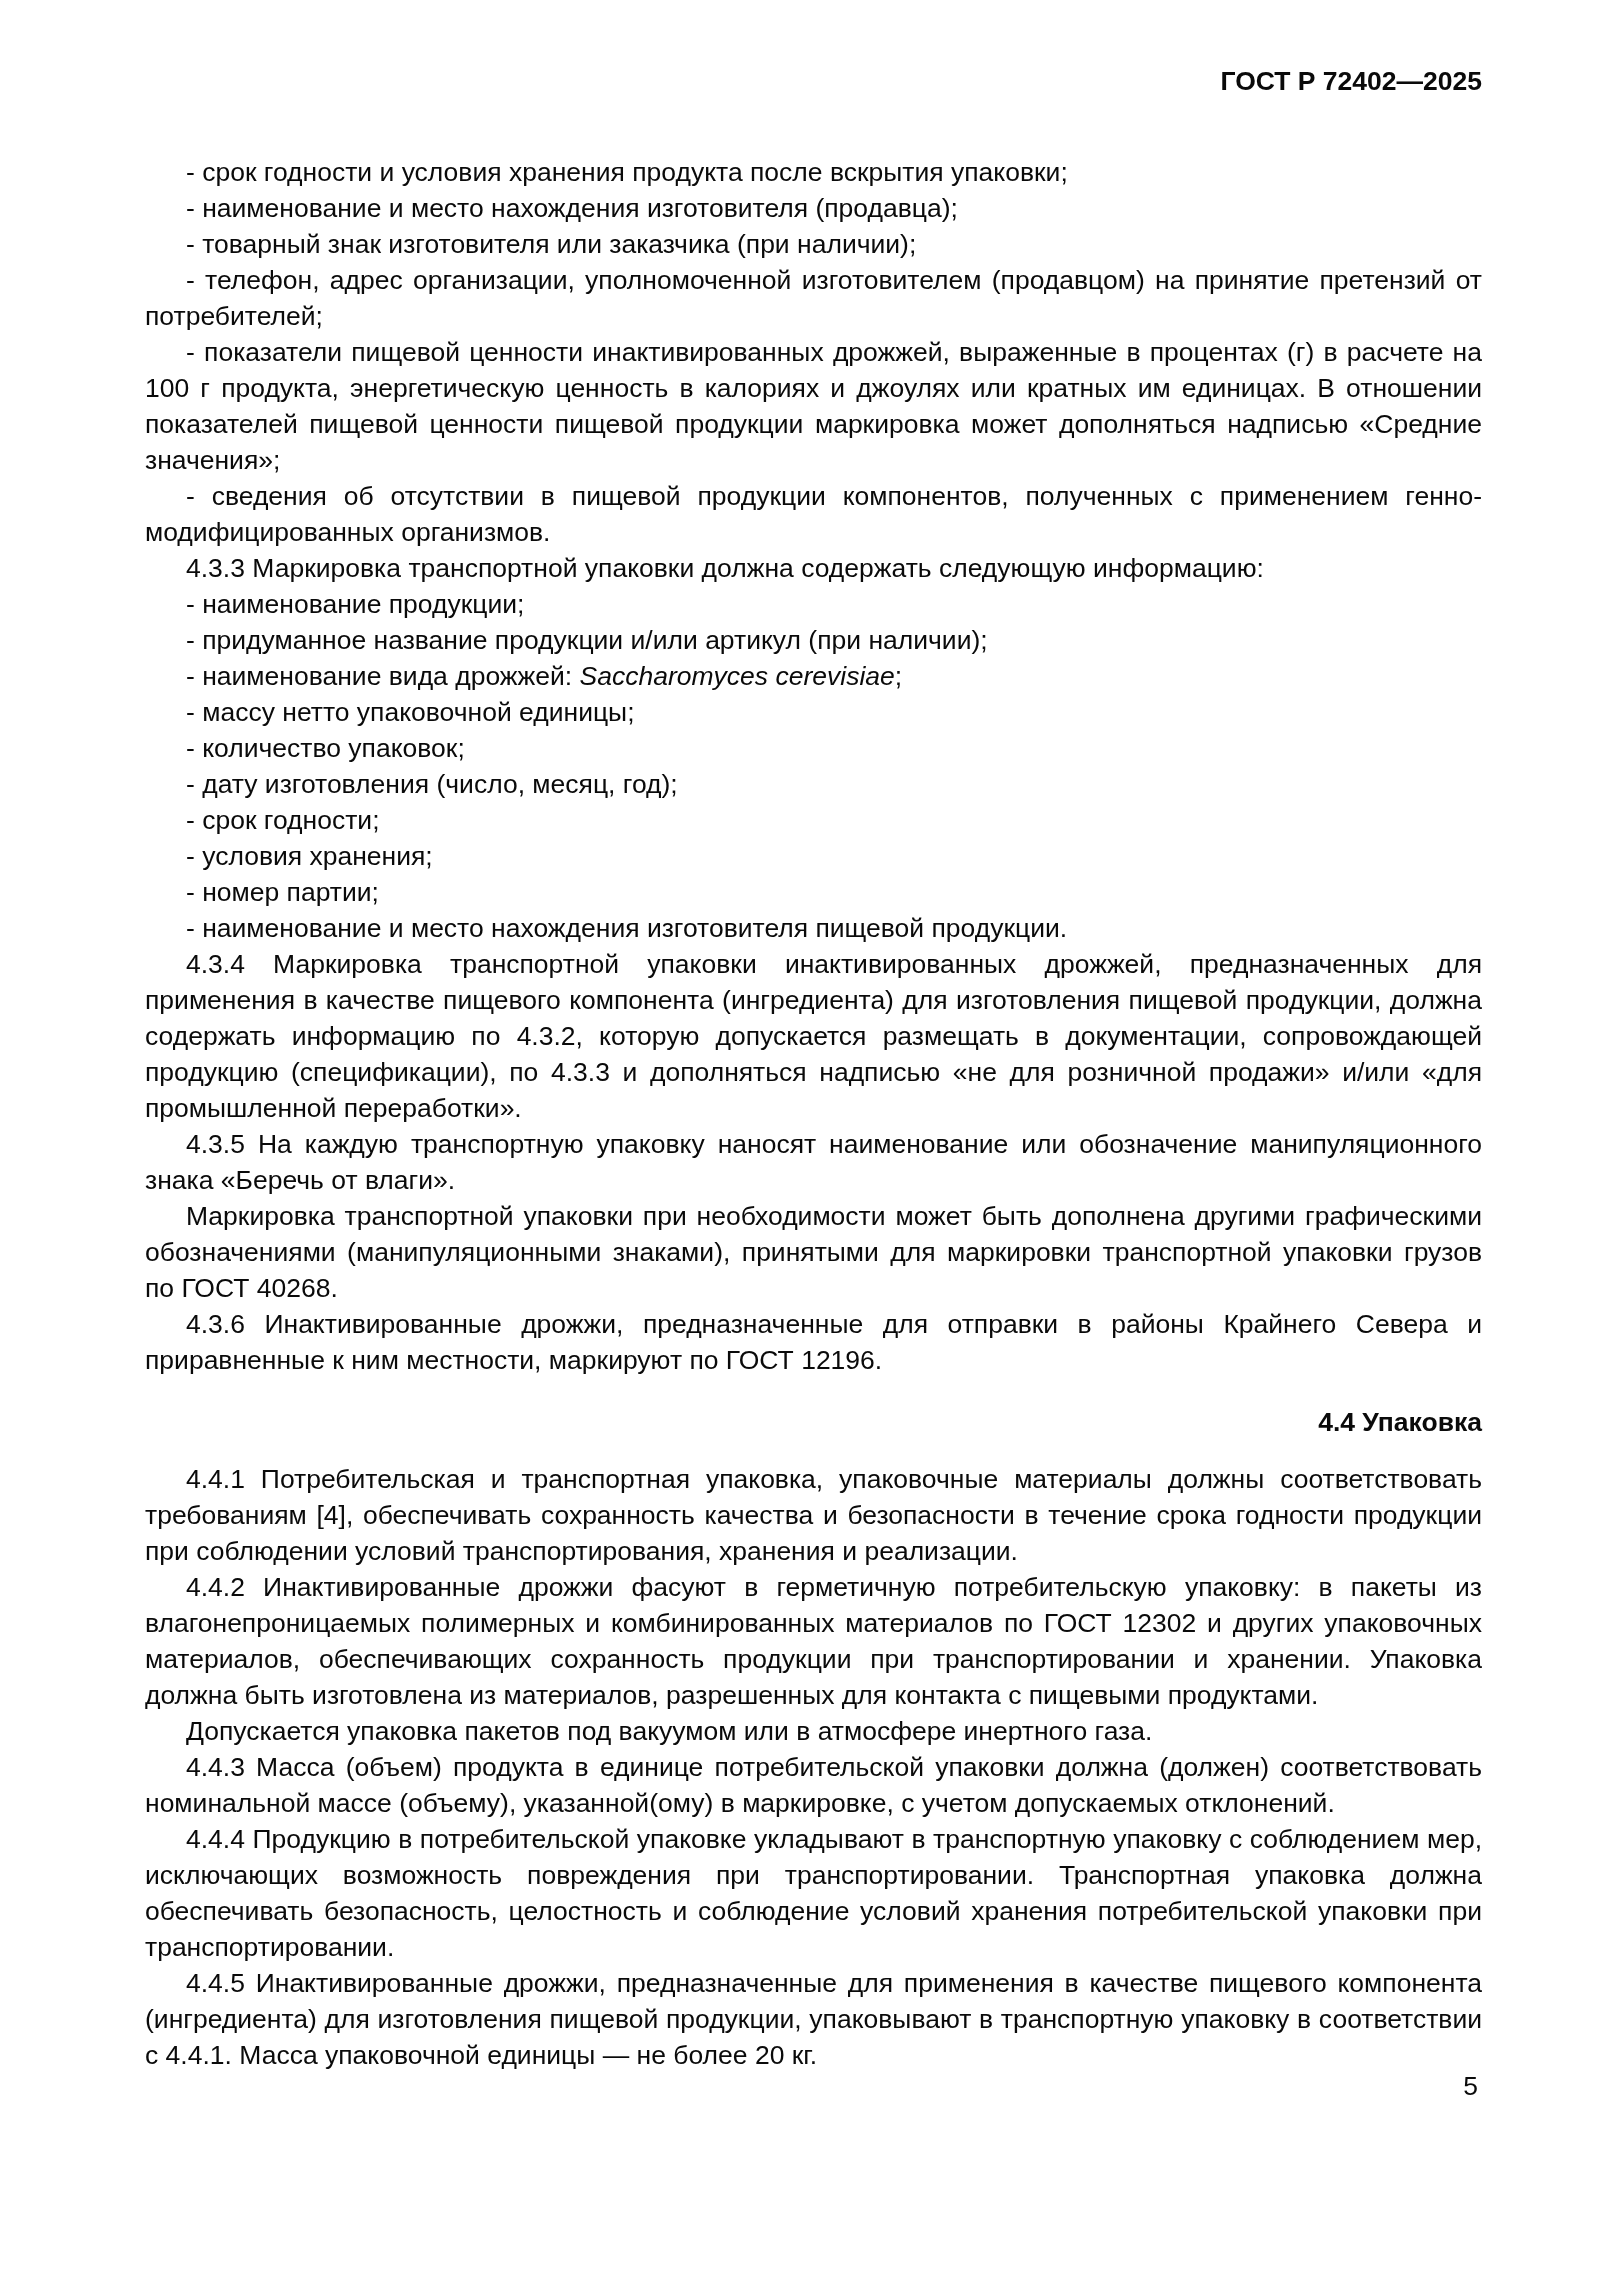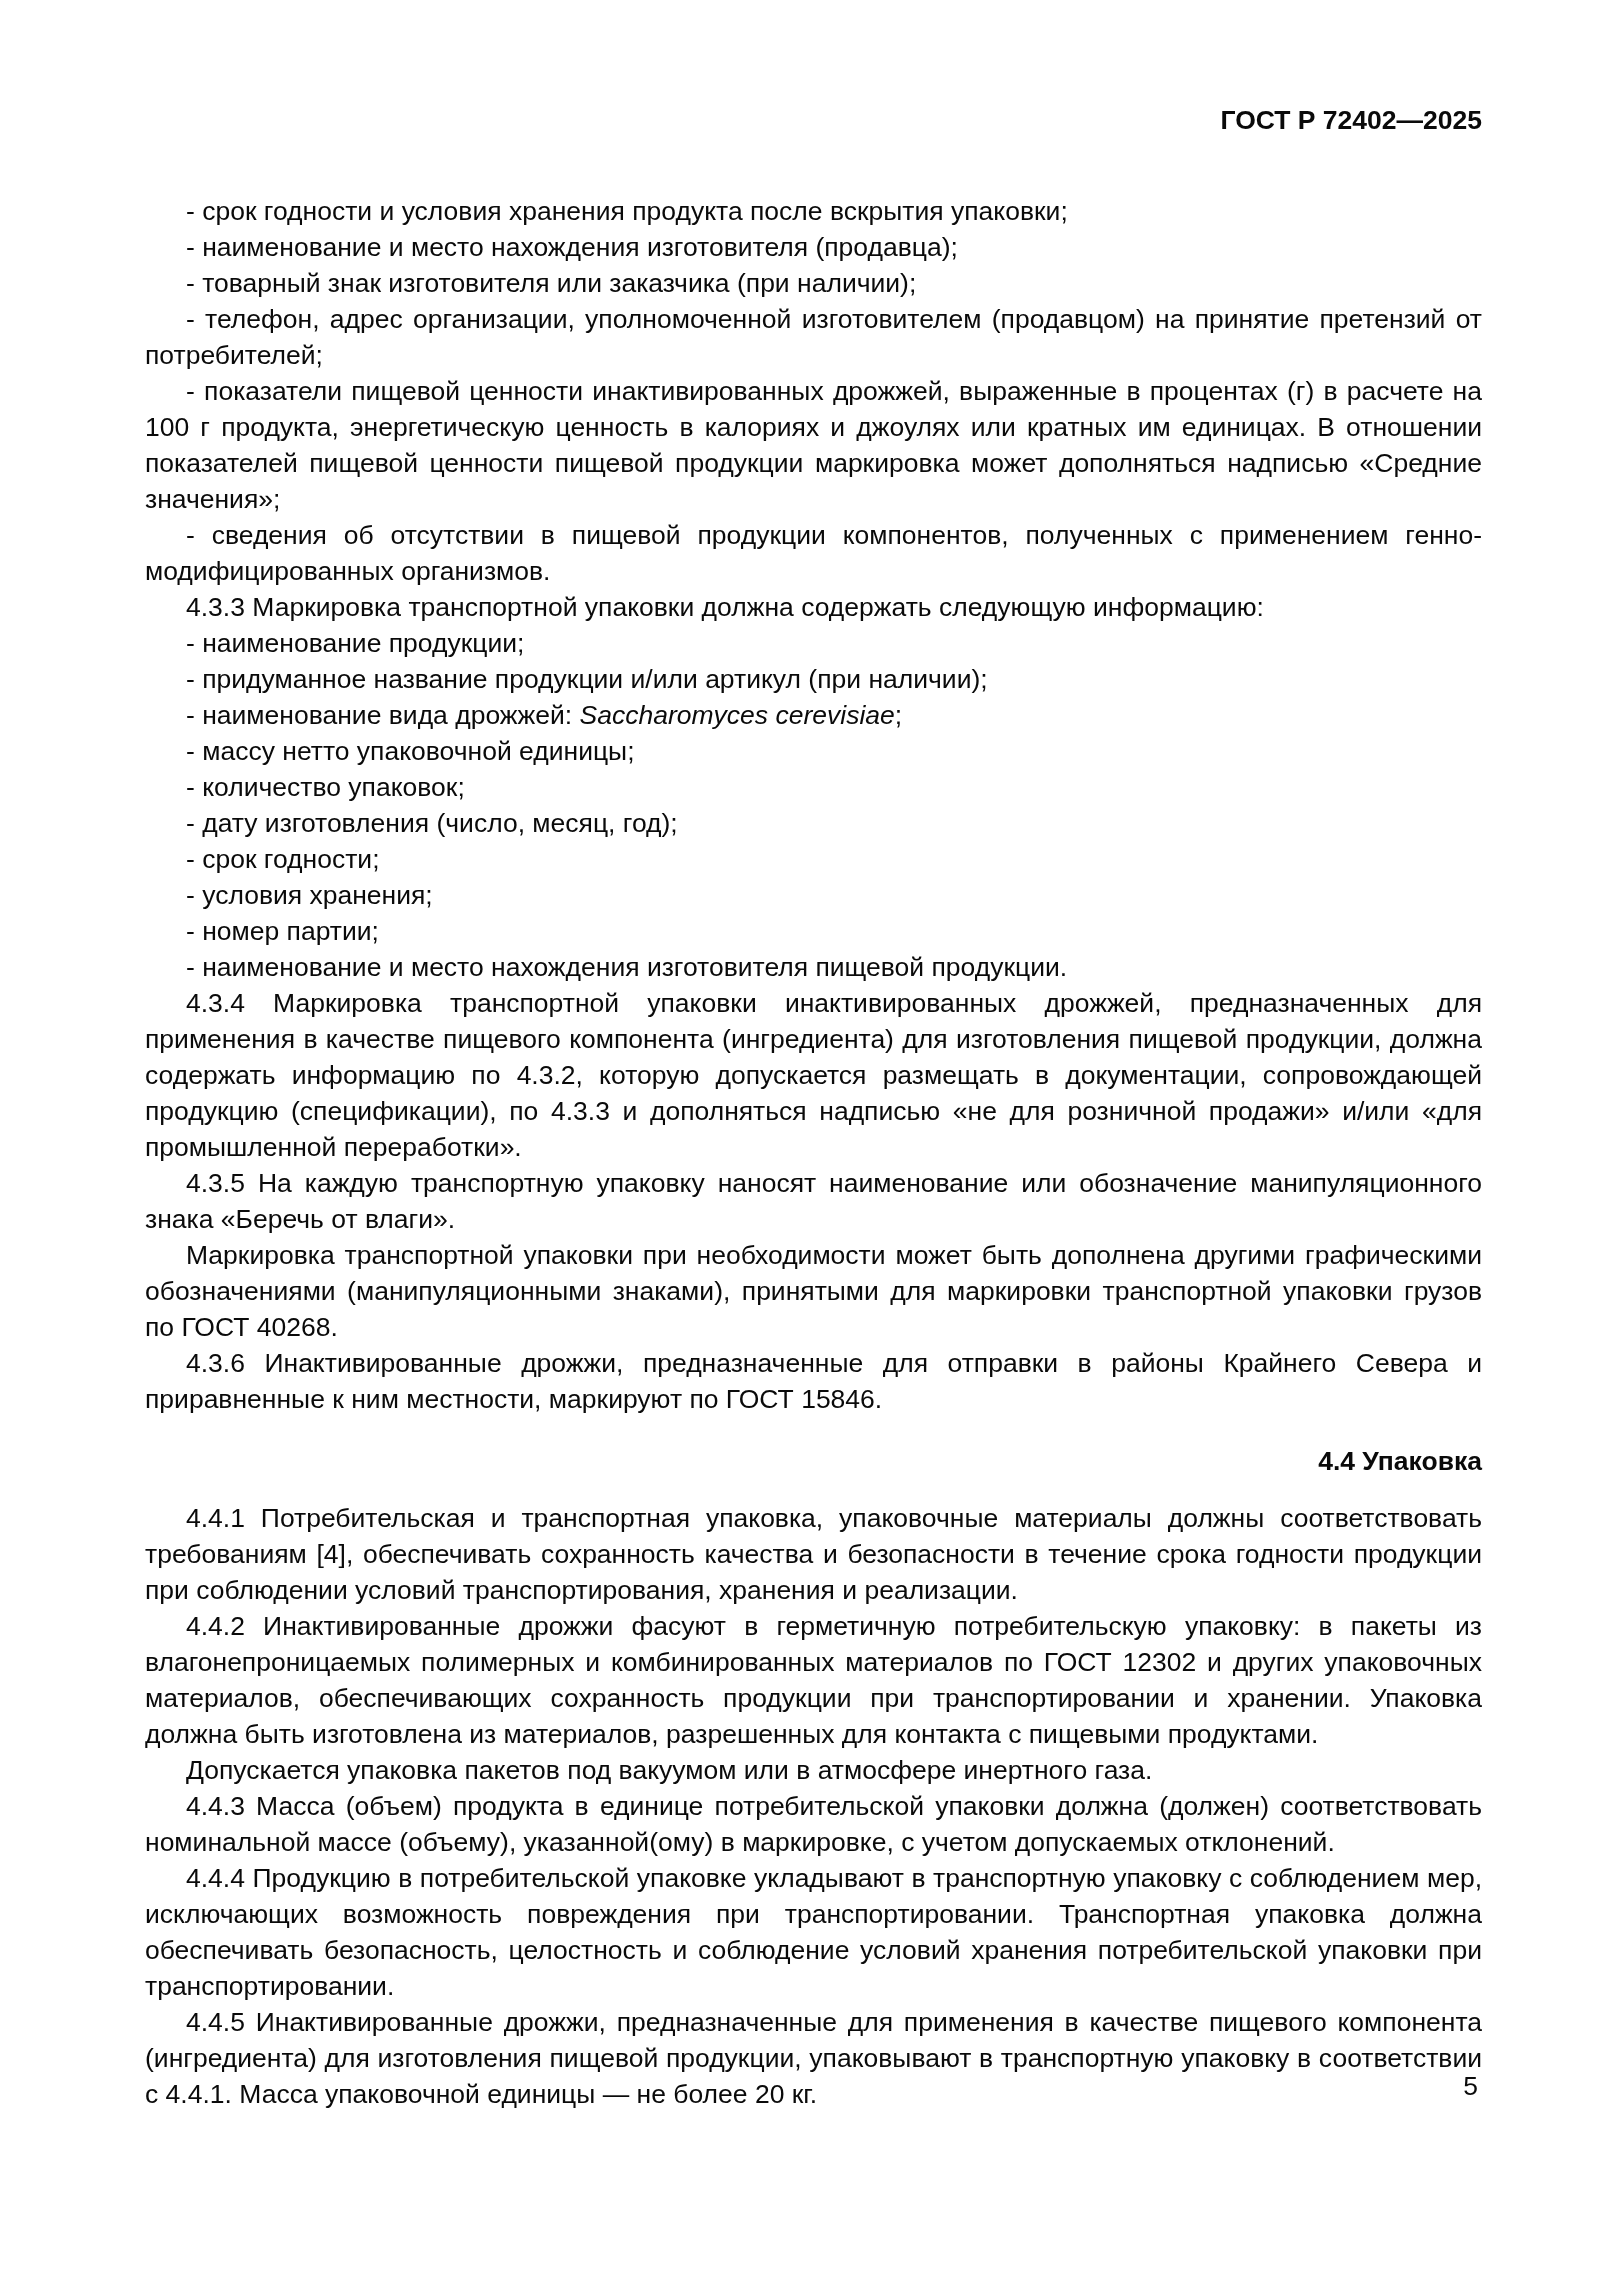--- a/index.html
+++ b/index.html
@@ -10,21 +10,21 @@
   .page {
     position: relative;
     width: 1621px;
     height: 2293px;
     box-sizing: border-box;
     background: #ffffff;
     color: #0a0a0a;
     font-family: "Liberation Sans", sans-serif;
     font-size: 26.5px;
     line-height: 36px;
-    padding: 102px 139px 0 145px;
+    padding: 63px 139px 0 145px;
   }
   .doc-header {
     text-align: right;
     font-weight: bold;
     margin: 0 0 55px 0;
   }
   .content p {
     margin: 0;
     text-align: justify;
     text-indent: 41px;
@@ -63,21 +63,21 @@
     <p>- массу нетто упаковочной единицы;</p>
     <p>- количество упаковок;</p>
     <p>- дату изготовления (число, месяц, год);</p>
     <p>- срок годности;</p>
     <p>- условия хранения;</p>
     <p>- номер партии;</p>
     <p>- наименование и место нахождения изготовителя пищевой продукции.</p>
     <p>4.3.4 Маркировка транспортной упаковки инактивированных дрожжей, предназначенных для применения в качестве пищевого компонента (ингредиента) для изготовления пищевой продукции, должна содержать информацию по 4.3.2, которую допускается размещать в документации, сопровождающей продукцию (спецификации), по 4.3.3 и дополняться надписью «не для розничной продажи» и/или «для промышленной переработки».</p>
     <p>4.3.5 На каждую транспортную упаковку наносят наименование или обозначение манипуляционного знака «Беречь от влаги».</p>
     <p>Маркировка транспортной упаковки при необходимости может быть дополнена другими графическими обозначениями (манипуляционными знаками), принятыми для маркировки транспортной упаковки грузов по ГОСТ 40268.</p>
-    <p>4.3.6 Инактивированные дрожжи, предназначенные для отправки в районы Крайнего Севера и приравненные к ним местности, маркируют по ГОСТ 15846.</p>
+    <p>4.3.6 Инактивированные дрожжи, предназначенные для отправки в районы Крайнего Севера и приравненные к ним местности, маркируют по ГОСТ 12196.</p>
     <p class="heading">4.4 Упаковка</p>
     <p>4.4.1 Потребительская и транспортная упаковка, упаковочные материалы должны соответствовать требованиям [4], обеспечивать сохранность качества и безопасности в течение срока годности продукции при соблюдении условий транспортирования, хранения и реализации.</p>
     <p>4.4.2 Инактивированные дрожжи фасуют в герметичную потребительскую упаковку: в пакеты из влагонепроницаемых полимерных и комбинированных материалов по ГОСТ 12302 и других упаковочных материалов, обеспечивающих сохранность продукции при транспортировании и хранении. Упаковка должна быть изготовлена из материалов, разрешенных для контакта с пищевыми продуктами.</p>
     <p>Допускается упаковка пакетов под вакуумом или в атмосфере инертного газа.</p>
     <p>4.4.3 Масса (объем) продукта в единице потребительской упаковки должна (должен) соответствовать номинальной массе (объему), указанной(ому) в маркировке, с учетом допускаемых отклонений.</p>
     <p>4.4.4 Продукцию в потребительской упаковке укладывают в транспортную упаковку с соблюдением мер, исключающих возможность повреждения при транспортировании. Транспортная упаковка должна обеспечивать безопасность, целостность и соблюдение условий хранения потребительской упаковки при транспортировании.</p>
     <p>4.4.5 Инактивированные дрожжи, предназначенные для применения в качестве пищевого компонента (ингредиента) для изготовления пищевой продукции, упаковывают в транспортную упаковку в соответствии с 4.4.1. Масса упаковочной единицы — не более 20 кг.</p>
   </div>
 
   <div class="page-number">5</div>

